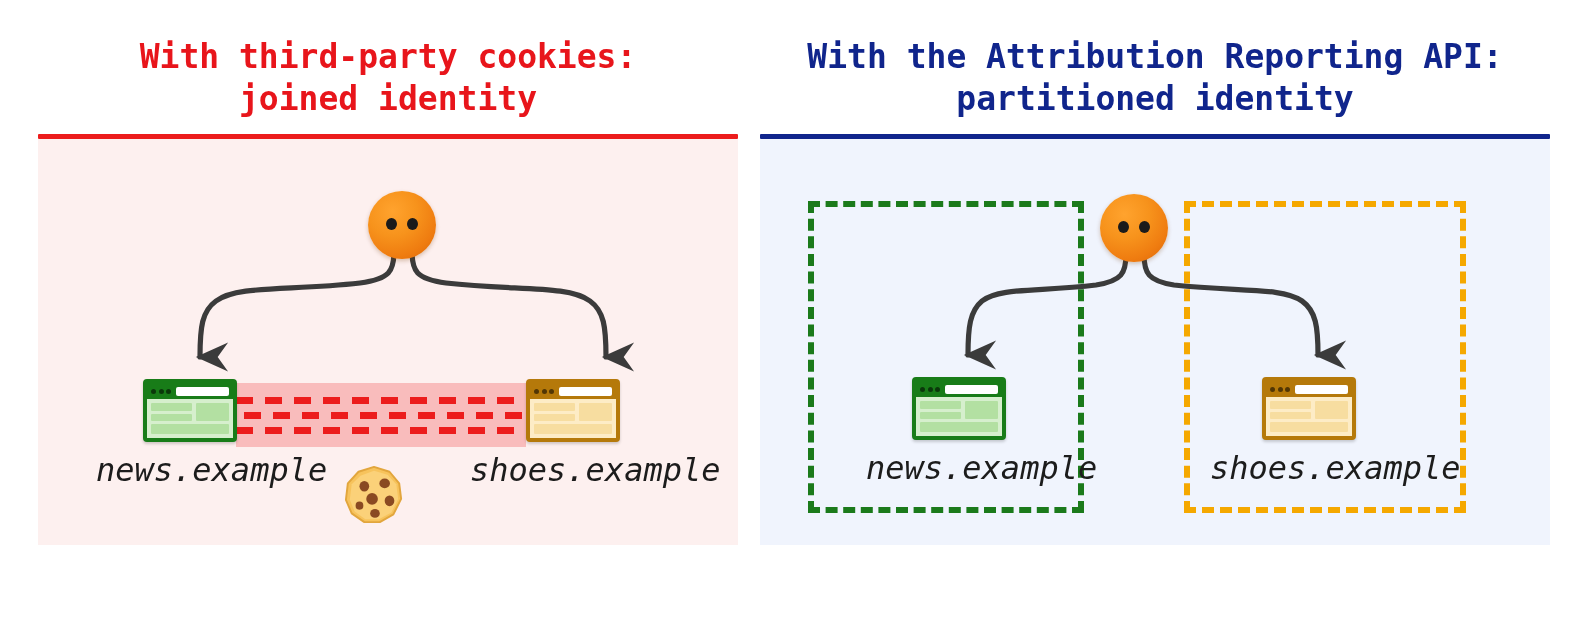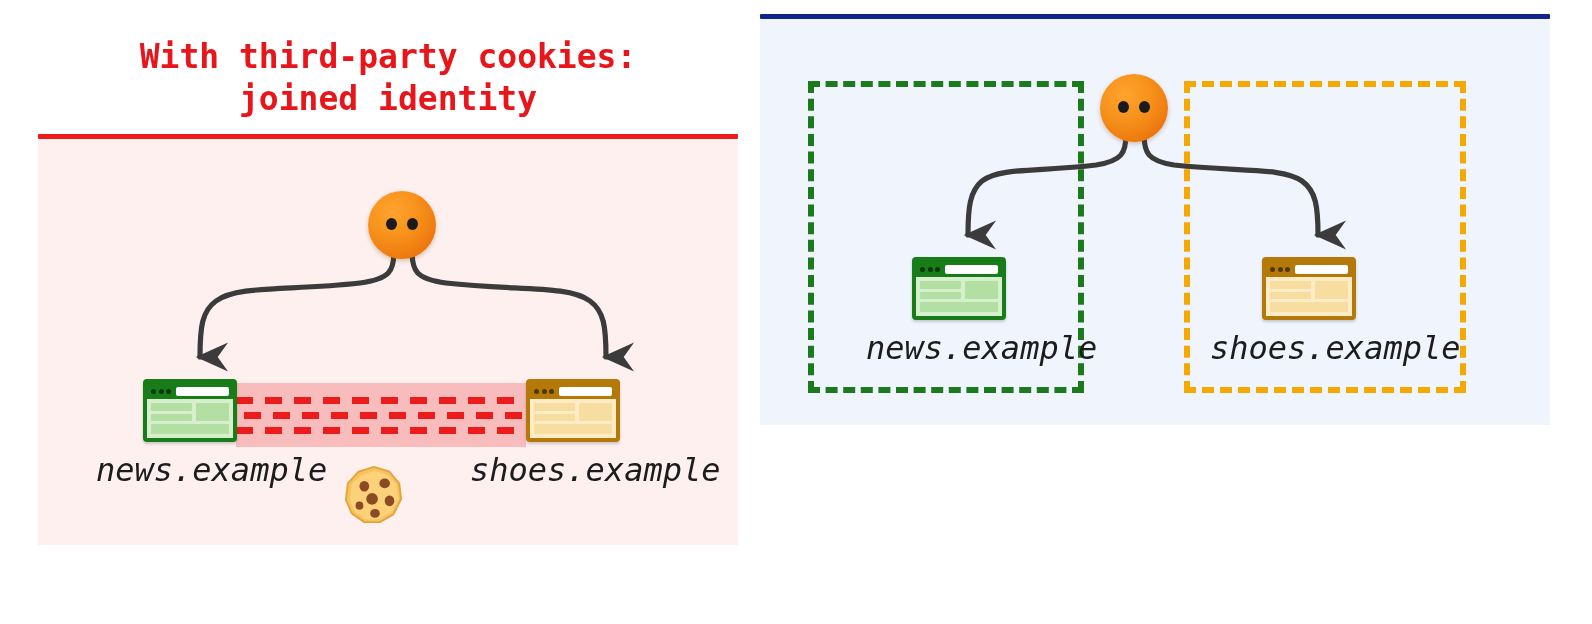--- a/index.html
+++ b/index.html
@@ -289,20 +289,22 @@
         <ellipse cx="48" cy="38" rx="5" ry="5.5" fill="#8a4a22"></ellipse>
         <ellipse cx="17" cy="43" rx="4" ry="4.2" fill="#8a4a22"></ellipse>
         <ellipse cx="33" cy="51" rx="5" ry="4.5" fill="#8a4a22"></ellipse>
       </svg>
 
     </div>
   </section>
 
   <section class="panel" id="panel-ara">
 
+    <div class="panel-title">With the Attribution Reporting API:
+partitioned identity</div>
 
     <div class="panel-rule"></div>
 
     <div class="panel-body">
 
       <div class="partition green" style="left:48px; top:62px; width:276px; height:312px;"></div>
       <div class="partition amber" style="left:424px; top:62px; width:282px; height:312px;"></div>
 
       <div class="avatar" style="left:340px; top:55px;">
         <span class="eye left"></span>

